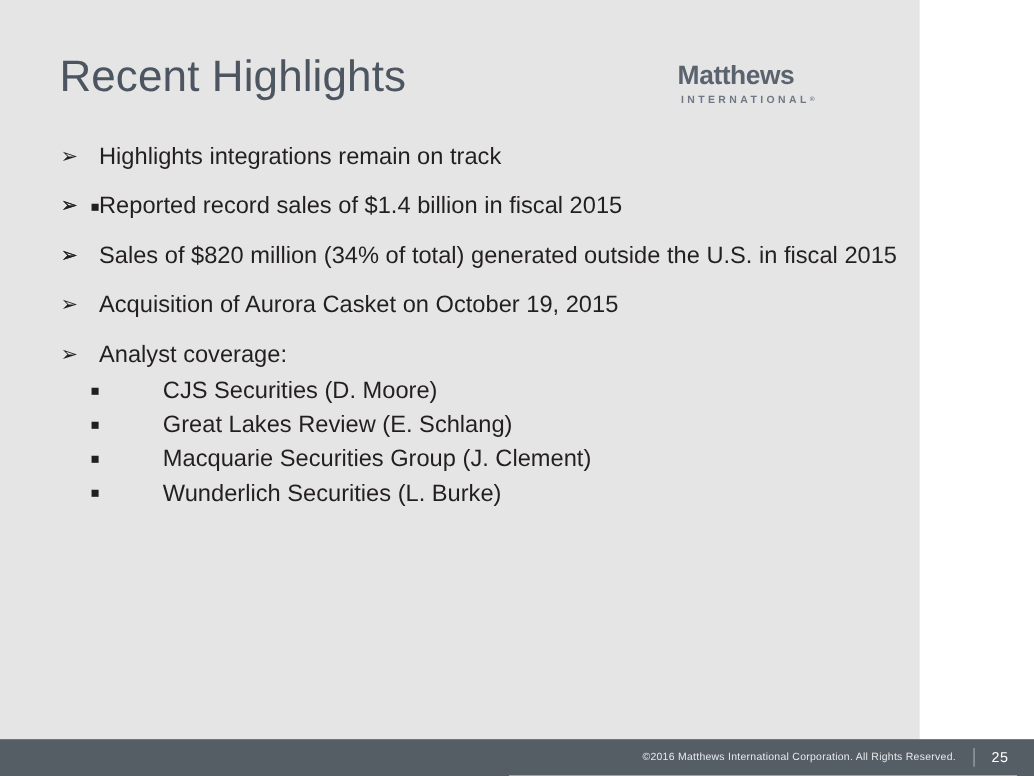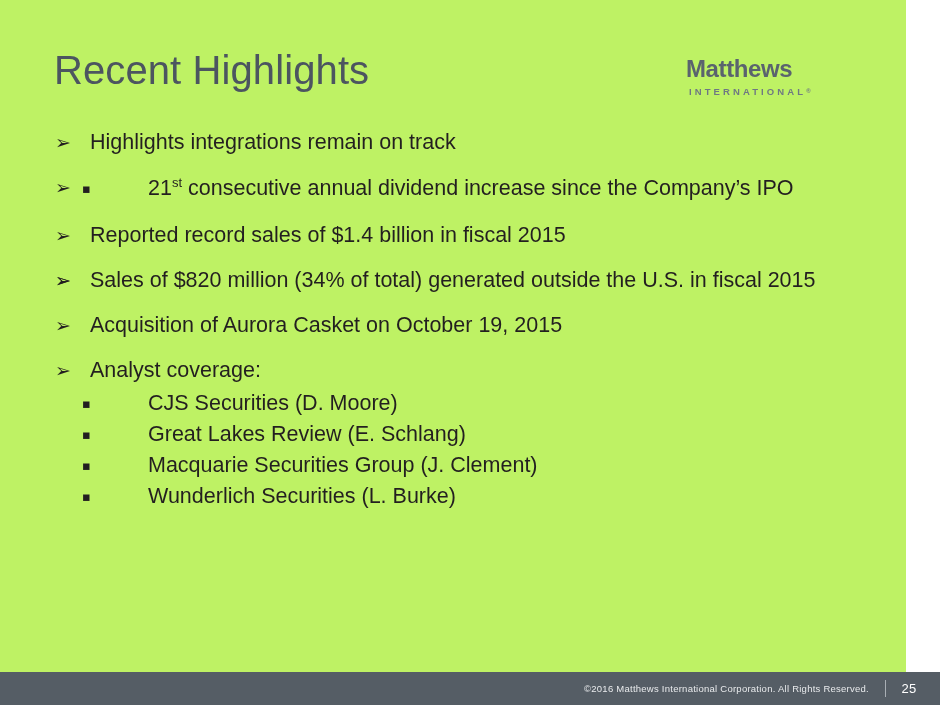--- a/index.html
+++ b/index.html
@@ -13,23 +13,23 @@
     position: relative;
     overflow: hidden;
     font-family: "Liberation Sans", sans-serif;
     -webkit-font-smoothing: antialiased;
   }
 
   
   .slide {
     position: absolute;
     left: 0; top: 0;
-    width: 906px;
+    width: 836px;
     height: 705px;
-    background: #bef264;
+    background: #e5e5e5;
     text-decoration: underline;
   }
 
   
   .slide-title {
     position: absolute;
     left: 54px;
     top: 47px;
     font-size: 40px;
     line-height: 46px;
@@ -183,21 +183,20 @@
       <span class="bullet-text">Highlights integrations remain on track</span>
     </div>
 
     <div class="bullet-l1 tight">
       <span class="marker-arrow">➢</span>
     </div>
 
     <div class="sub-group">
       <div class="bullet-l2">
         <span class="marker-square">▪</span>
-        <span class="bullet-text"><span>21</span><sup>st</sup><span> consecutive annual dividend increase since the Company’s IPO</span></span>
       </div>
     </div>
 
     <div class="bullet-l1">
       <span class="marker-arrow">➢</span>
       <span class="bullet-text">Reported record sales of $1.4 billion in fiscal 2015</span>
     </div>
 
     <div class="bullet-l1">
       <span class="marker-arrow">➢</span>

